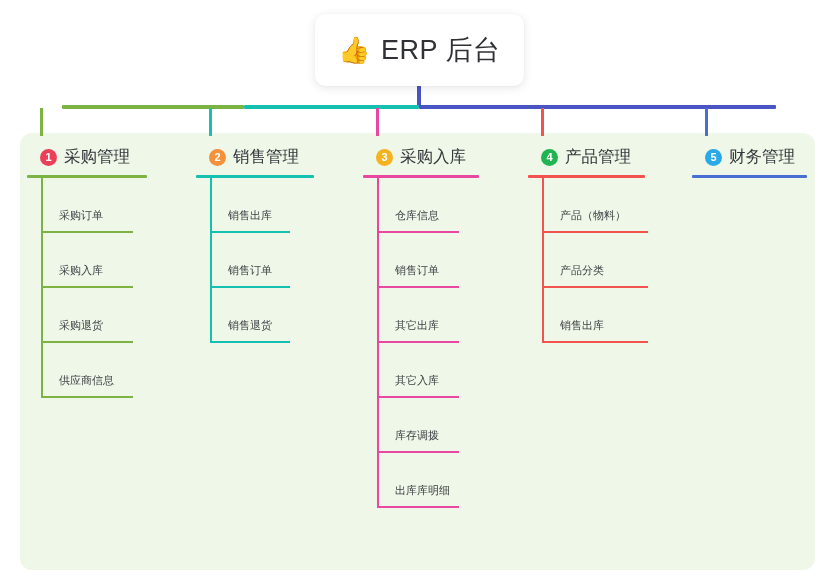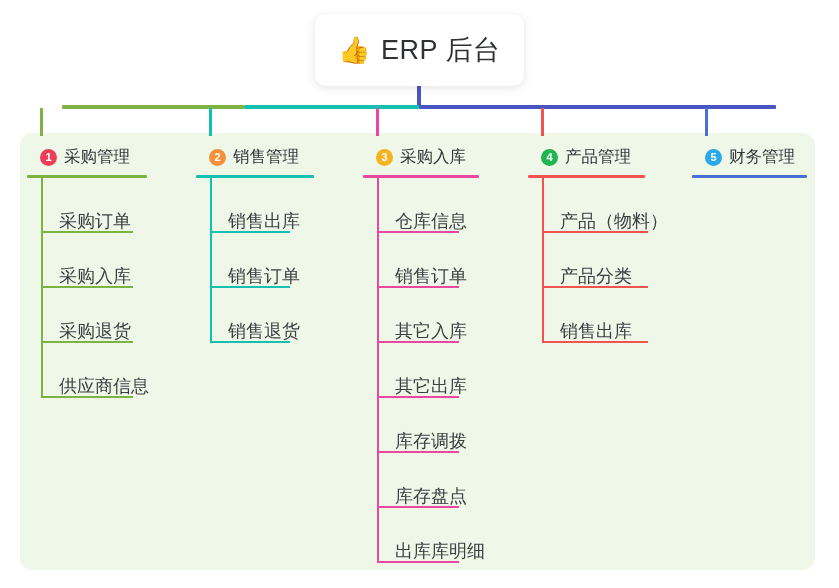--- a/index.html
+++ b/index.html
@@ -131,24 +131,24 @@
     bottom: 0;
   }
   .leaf {
     position: relative;
     height: 55px;
     display: flex;
     align-items: flex-end;
     padding-left: 18px;
   }
   .leaf-text {
-    font-size: 18px;
+    font-size: 11px;
     color: #3b3e42;
     white-space: nowrap;
-    padding-bottom: 0;
+    padding-bottom: 10px;
   }
   .leaf-underline {
     position: absolute;
     left: 0;
     bottom: 0;
     height: 2px;
   }
 </style>
 </head>
 <body>
@@ -233,33 +233,29 @@
           <div class="spine" style="background: rgb(232, 72, 159);"></div>
           <div class="leaf">
             <span class="leaf-text">仓库信息</span>
             <div class="leaf-underline" style="width: 82px; background: rgb(232, 72, 159);"></div>
           </div>
           <div class="leaf">
             <span class="leaf-text">销售订单</span>
             <div class="leaf-underline" style="width: 82px; background: rgb(232, 72, 159);"></div>
           </div>
           <div class="leaf">
+            <span class="leaf-text">其它出库</span>
+            <div class="leaf-underline" style="width: 82px; background: rgb(232, 72, 159);"></div>
+          </div>
+          <div class="leaf">
             <span class="leaf-text">其它入库</span>
             <div class="leaf-underline" style="width: 82px; background: rgb(232, 72, 159);"></div>
           </div>
           <div class="leaf">
-            <span class="leaf-text">其它出库</span>
-            <div class="leaf-underline" style="width: 82px; background: rgb(232, 72, 159);"></div>
-          </div>
-          <div class="leaf">
             <span class="leaf-text">库存调拨</span>
-            <div class="leaf-underline" style="width: 82px; background: rgb(232, 72, 159);"></div>
-          </div>
-          <div class="leaf">
-            <span class="leaf-text">库存盘点</span>
             <div class="leaf-underline" style="width: 82px; background: rgb(232, 72, 159);"></div>
           </div>
           <div class="leaf">
             <span class="leaf-text">出库库明细</span>
             <div class="leaf-underline" style="width: 82px; background: rgb(232, 72, 159);"></div>
           </div>
         </div>
       </div>
       <div class="branch" style="left: 528px;">
         <div class="branch-head">

